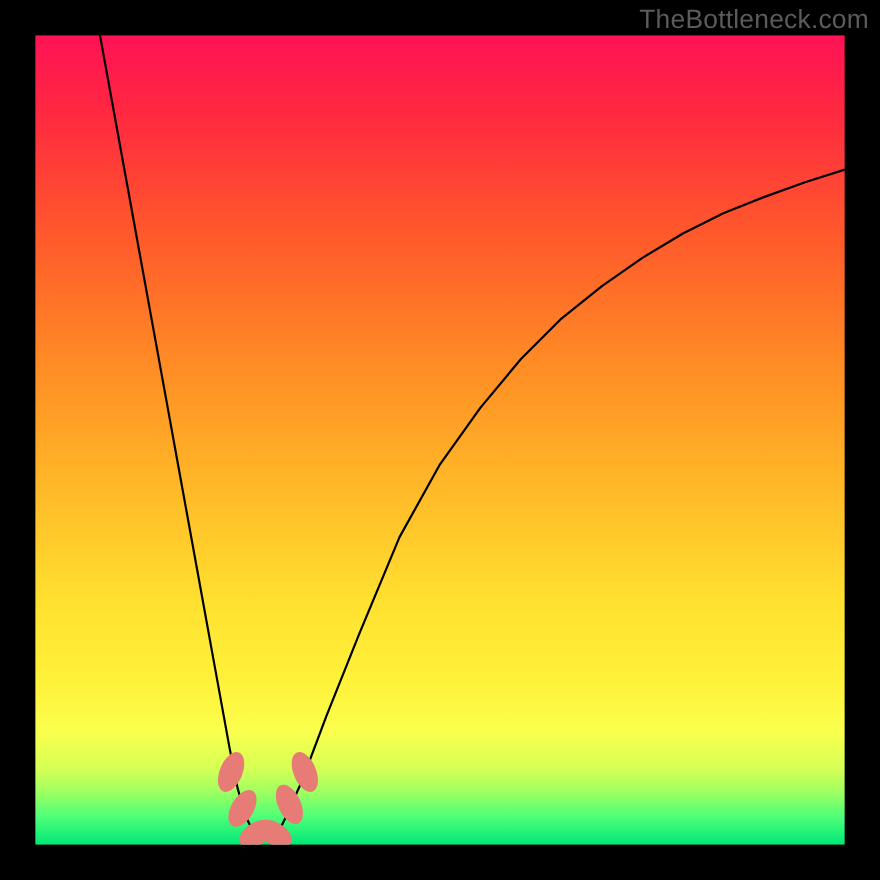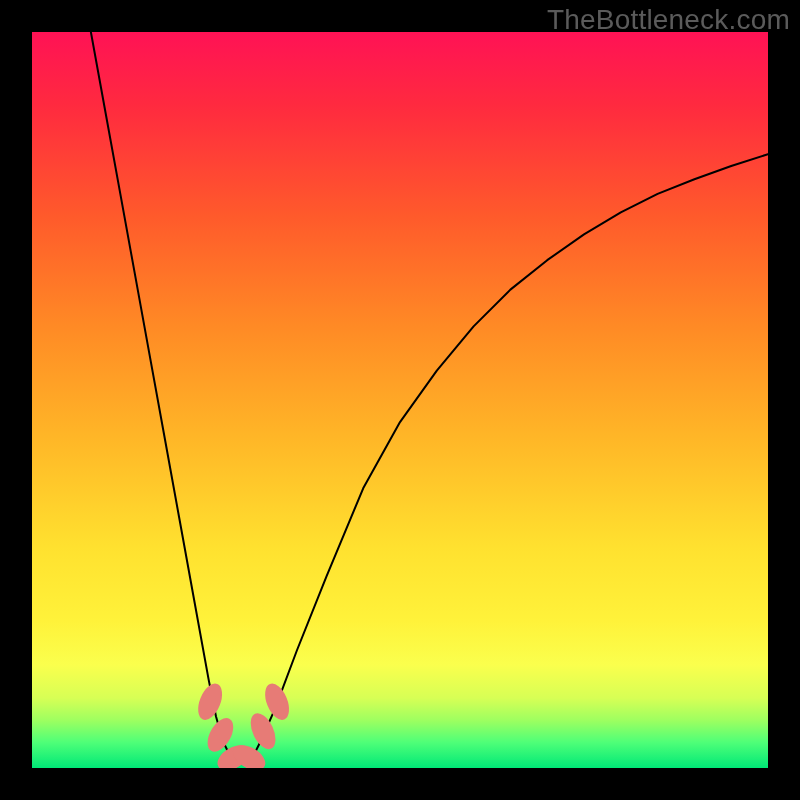--- a/index.html
+++ b/index.html
@@ -17,21 +17,21 @@
     top: 0;
     width: 800px;
     height: 800px;
     background: #000;
   }
   .watermark {
     position: absolute;
     top: 4px;
     right: 10px;
     color: #5b5b5b;
-    font-size: 28px;
+    font-size: 24px;
     font-weight: 400;
     letter-spacing: 0.2px;
     z-index: 50;
     user-select: none;
   }
   .plot {
     position: absolute;
     left: 32px;
     top: 32px;
     width: 736px;

